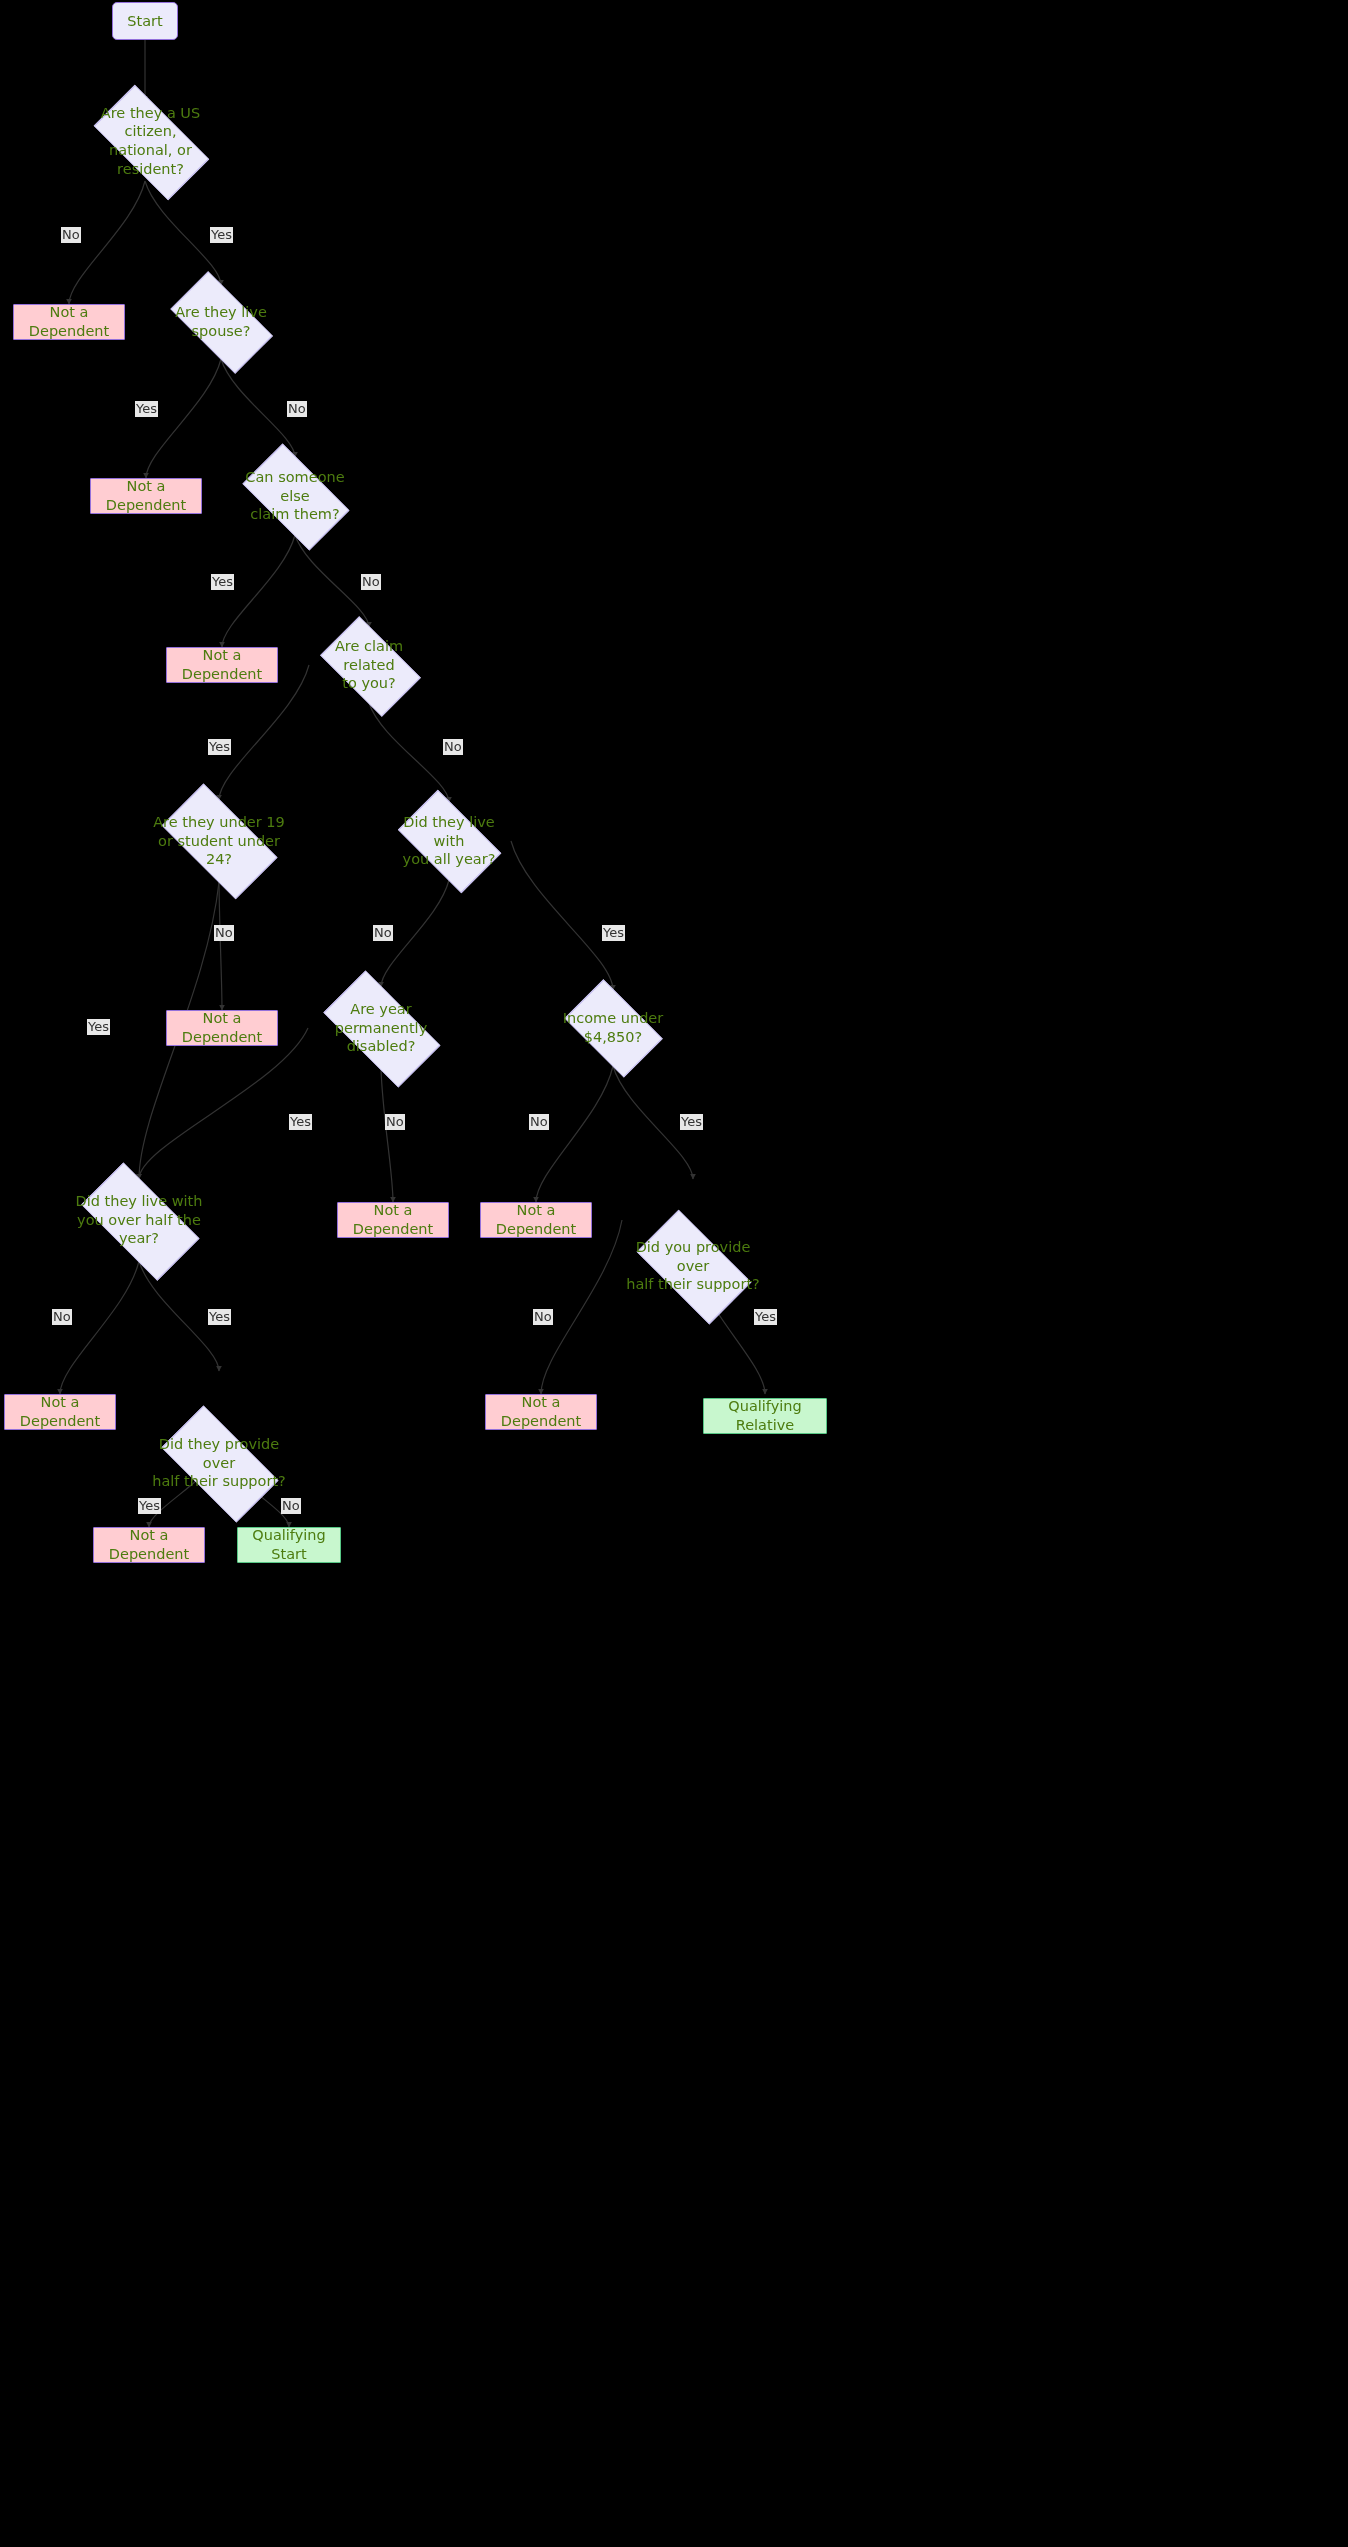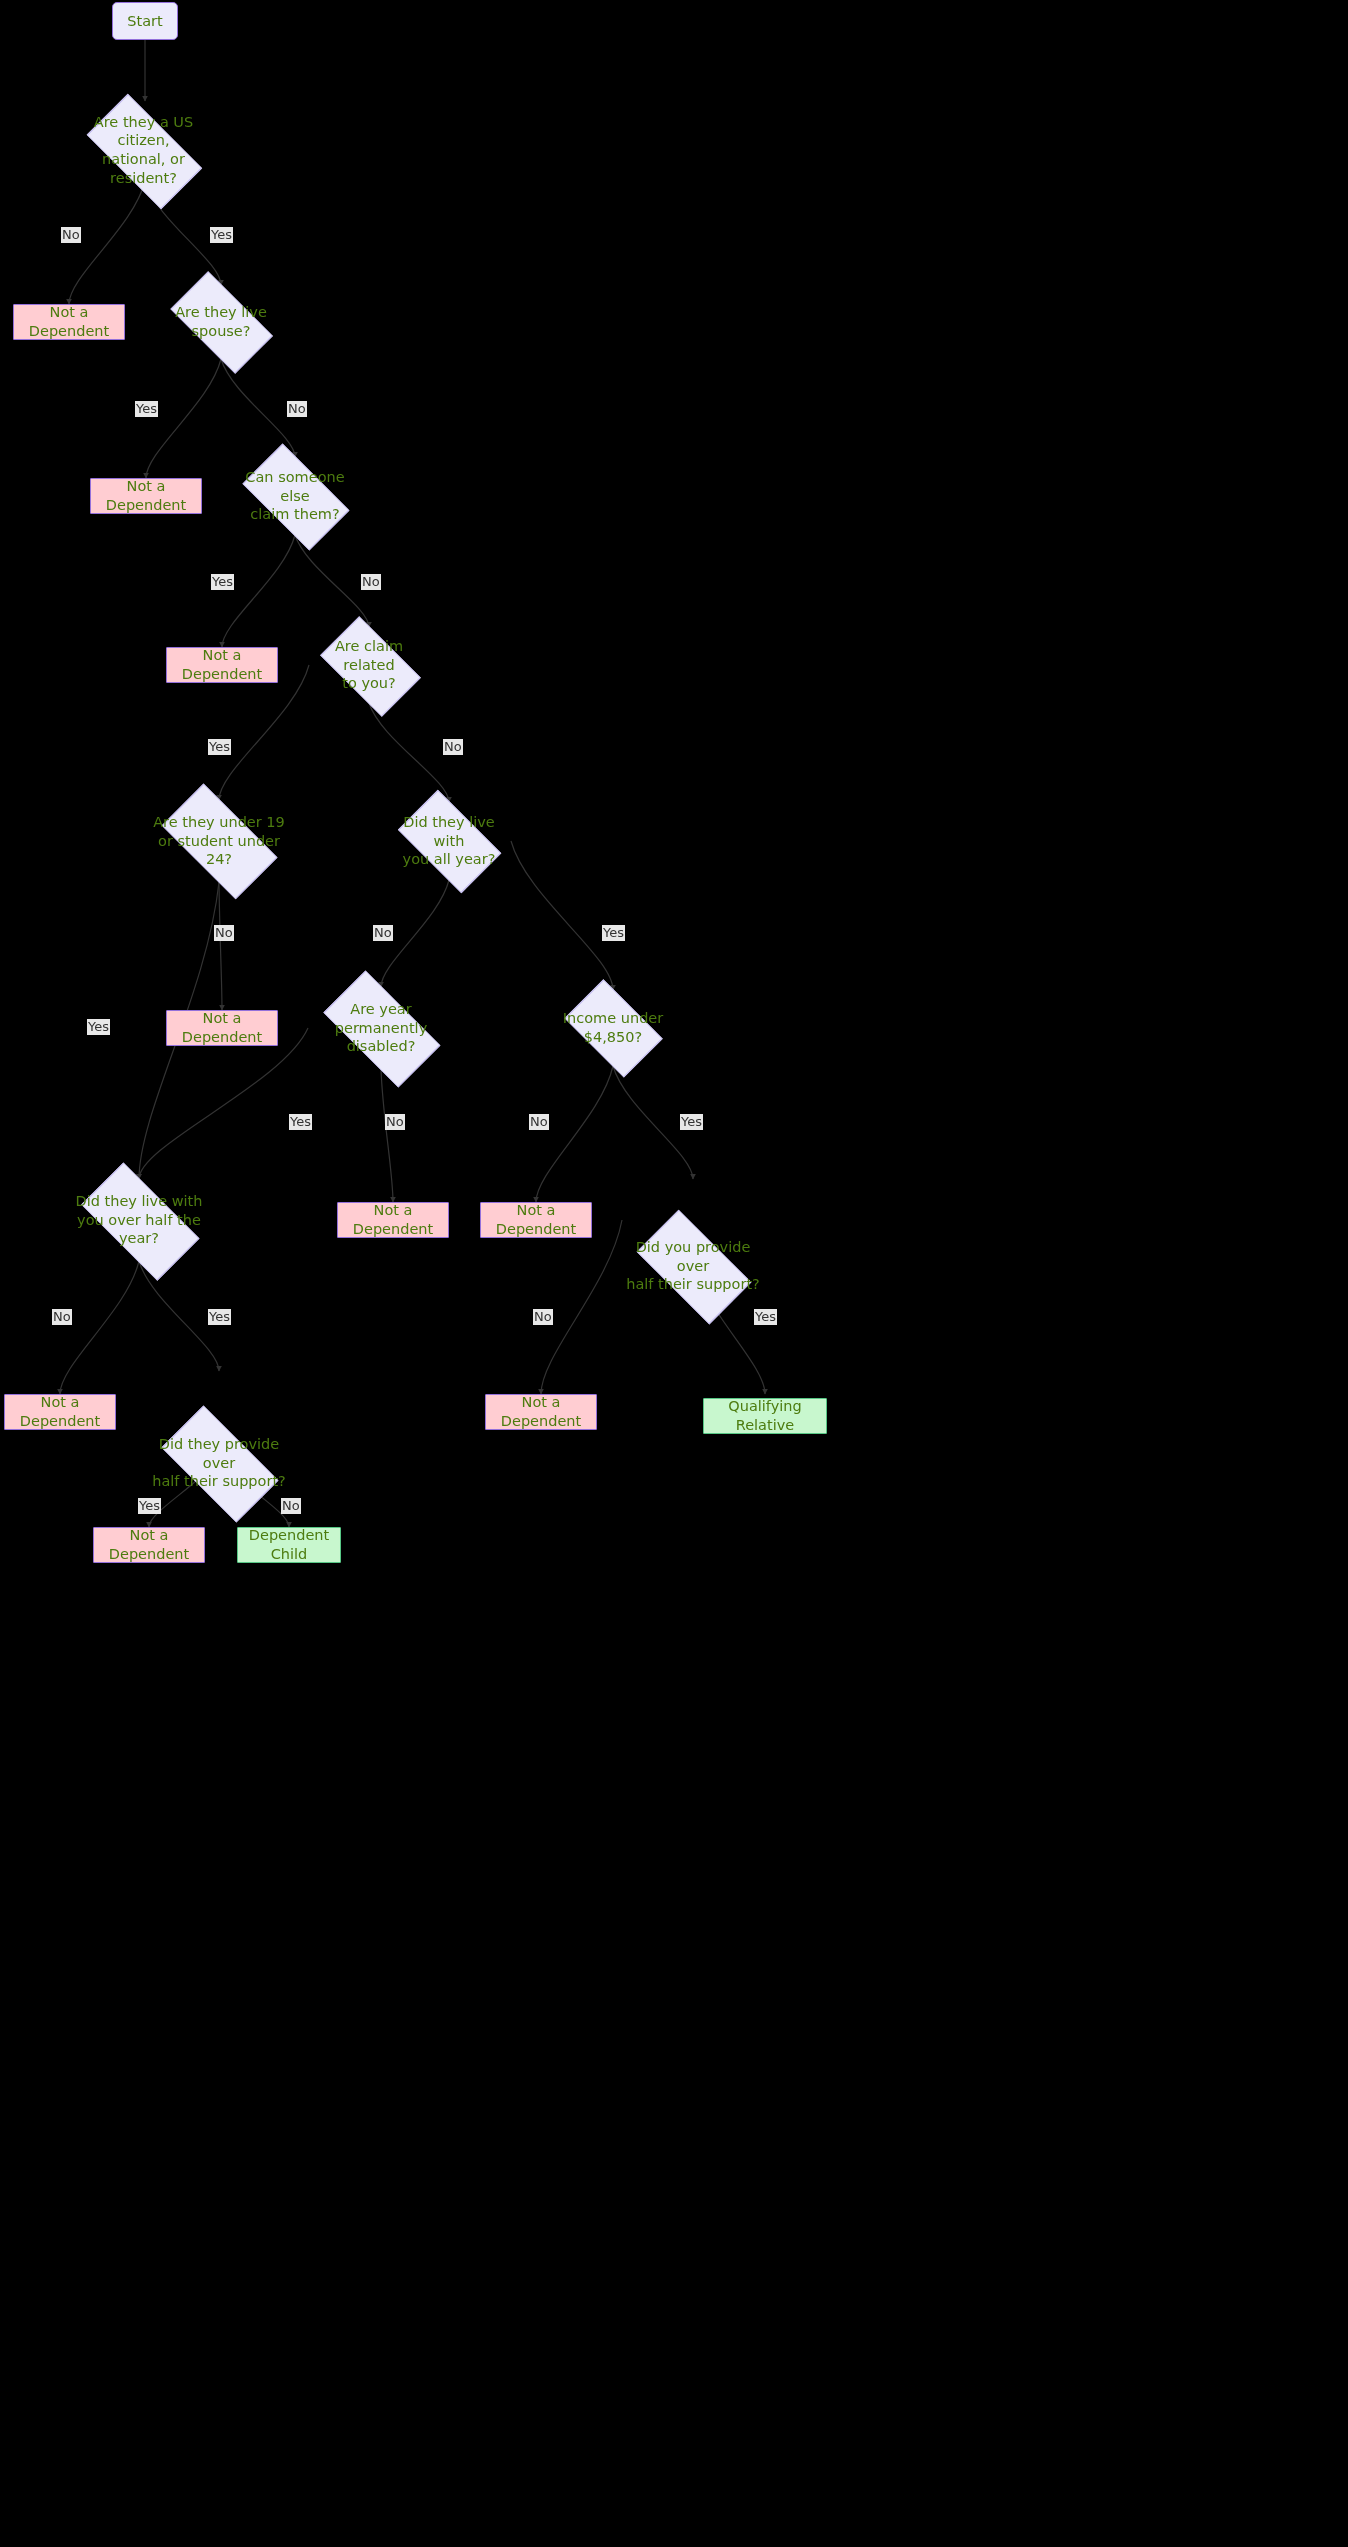--- a/index.html
+++ b/index.html
@@ -112,21 +112,21 @@
         <path d="M 139 1261 C 151 1302.25, 219 1346.25, 219 1371" marker-end="url(#arrow)"></path>
         <path d="M 622 1220 C 609.85 1285.25, 541 1354.85, 541 1394" marker-end="url(#arrow)"></path>
         <path d="M 693 1261 C 703.8 1310.875, 765 1364.075, 765 1394" marker-end="url(#arrow)"></path>
         <path d="M 219 1453 C 208.5 1480.75, 149 1510.35, 149 1527" marker-end="url(#arrow)"></path>
         <path d="M 219 1453 C 229.5 1480.75, 289 1510.35, 289 1527" marker-end="url(#arrow)"></path>
       </g>
   </svg>
 
   <div id="nodes-layer">
       <div class="node start" style="left: 112px; top: 2px; width: 66px; height: 38px;"><span>Start</span></div>
-      <div class="node diamond" style="left: 71px; top: 101px; width: 145px; height: 80px; margin-top: 9px;"><div class="dia-shape" style="width: 82.8025px; height: 82.8025px; margin-left: -41.4012px; margin-top: -41.4012px; transform: rotate(45deg) scale(1.23825, 0.683175);"></div><div class="dia-label">Are they a US citizen,
+      <div class="node diamond" style="left: 78px; top: 101px; width: 145px; height: 80px;"><div class="dia-shape" style="width: 82.8025px; height: 82.8025px; margin-left: -41.4012px; margin-top: -41.4012px; transform: rotate(45deg) scale(1.23825, 0.683175);"></div><div class="dia-label">Are they a US citizen,
 national, or resident?</div></div>
       <div class="node rect bad" style="left: 13px; top: 304px; width: 112px; height: 36px;"><span>Not a Dependent</span></div>
       <div class="node diamond" style="left: 157.5px; top: 285px; width: 127px; height: 74px;"><div class="dia-shape" style="width: 73.4932px; height: 73.4932px; margin-left: -36.7466px; margin-top: -36.7466px; transform: rotate(45deg) scale(1.22192, 0.711983);"></div><div class="dia-label">Are they live spouse?</div></div>
       <div class="node rect bad" style="left: 90px; top: 478px; width: 112px; height: 36px;"><span>Not a Dependent</span></div>
       <div class="node diamond" style="left: 230px; top: 457px; width: 130px; height: 78px;"><div class="dia-shape" style="width: 75.8024px; height: 75.8024px; margin-left: -37.9012px; margin-top: -37.9012px; transform: rotate(45deg) scale(1.21268, 0.727607);"></div><div class="dia-label">Can someone else
 claim them?</div></div>
       <div class="node rect bad" style="left: 166px; top: 647px; width: 112px; height: 36px;"><span>Not a Dependent</span></div>
       <div class="node diamond" style="left: 309px; top: 627px; width: 120px; height: 76px;"><div class="dia-shape" style="width: 71.0211px; height: 71.0211px; margin-left: -35.5106px; margin-top: -35.5106px; transform: rotate(45deg) scale(1.19475, 0.756678);"></div><div class="dia-label">Are claim related
 to you?</div></div>
       <div class="node diamond" style="left: 146.5px; top: 800px; width: 145px; height: 82px;"><div class="dia-shape" style="width: 83.2902px; height: 83.2902px; margin-left: -41.6451px; margin-top: -41.6451px; transform: rotate(45deg) scale(1.231, 0.696154);"></div><div class="dia-label">Are they under 19
@@ -143,21 +143,21 @@
       <div class="node rect bad" style="left: 337px; top: 1202px; width: 112px; height: 36px;"><span>Not a Dependent</span></div>
       <div class="node rect bad" style="left: 480px; top: 1202px; width: 112px; height: 36px;"><span>Not a Dependent</span></div>
       <div class="node diamond" style="left: 622px; top: 1225px; width: 142px; height: 82px;"><div class="dia-shape" style="width: 81.9878px; height: 81.9878px; margin-left: -40.9939px; margin-top: -40.9939px; transform: rotate(45deg) scale(1.22468, 0.707212);"></div><div class="dia-label">Did you provide over
 half their support?</div></div>
       <div class="node rect bad" style="left: 4px; top: 1394px; width: 112px; height: 36px;"><span>Not a Dependent</span></div>
       <div class="node diamond" style="left: 146px; top: 1422px; width: 146px; height: 82px;"><div class="dia-shape" style="width: 83.7257px; height: 83.7257px; margin-left: -41.8629px; margin-top: -41.8629px; transform: rotate(45deg) scale(1.23304, 0.692532);"></div><div class="dia-label">Did they provide over
 half their support?</div></div>
       <div class="node rect bad" style="left: 485px; top: 1394px; width: 112px; height: 36px;"><span>Not a Dependent</span></div>
       <div class="node rect good" style="left: 703px; top: 1398px; width: 124px; height: 36px;"><span>Qualifying Relative</span></div>
       <div class="node rect bad" style="left: 93px; top: 1527px; width: 112px; height: 36px;"><span>Not a Dependent</span></div>
-      <div class="node rect good" style="left: 237px; top: 1527px; width: 104px; height: 36px;"><span>Dependent Child</span></div>
+      <div class="node rect good" style="left: 237px; top: 1527px; width: 104px; height: 36px;"><span>Qualifying Start</span></div>
     </div>
   <div id="labels-layer">
       <div class="edge-label" style="left: 61px; top: 227px;">No</div>
       <div class="edge-label" style="left: 210px; top: 227px;">Yes</div>
       <div class="edge-label" style="left: 135px; top: 401px;">Yes</div>
       <div class="edge-label" style="left: 287px; top: 401px;">No</div>
       <div class="edge-label" style="left: 211px; top: 574px;">Yes</div>
       <div class="edge-label" style="left: 361px; top: 574px;">No</div>
       <div class="edge-label" style="left: 208px; top: 739px;">Yes</div>
       <div class="edge-label" style="left: 443px; top: 739px;">No</div>

